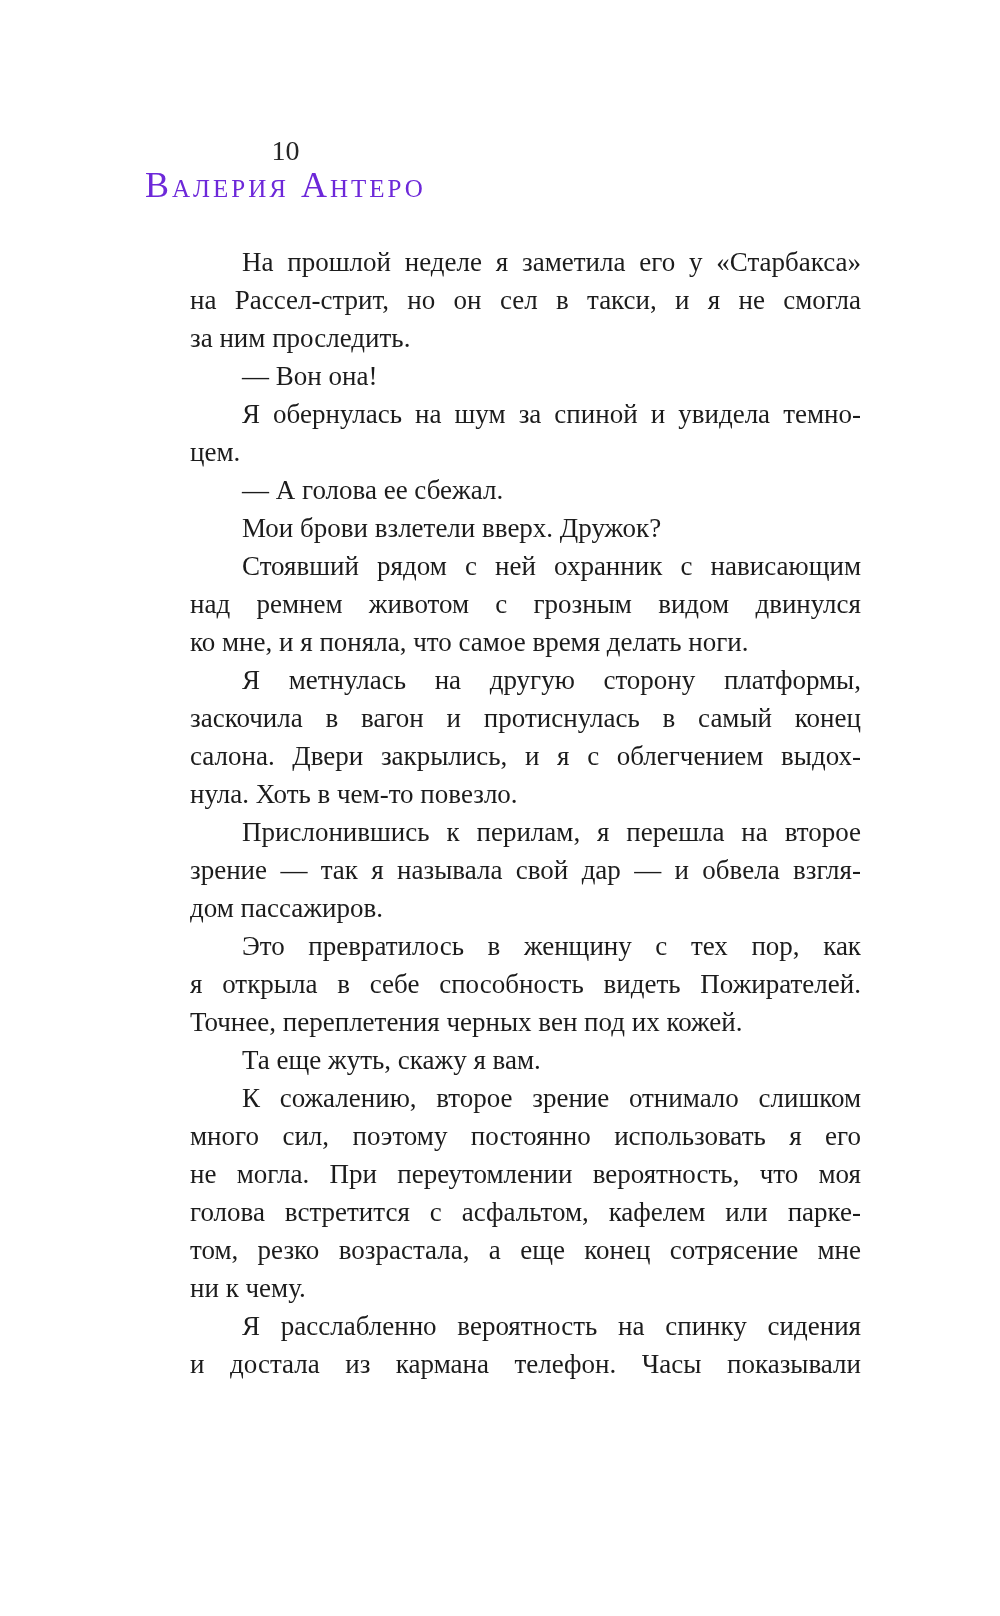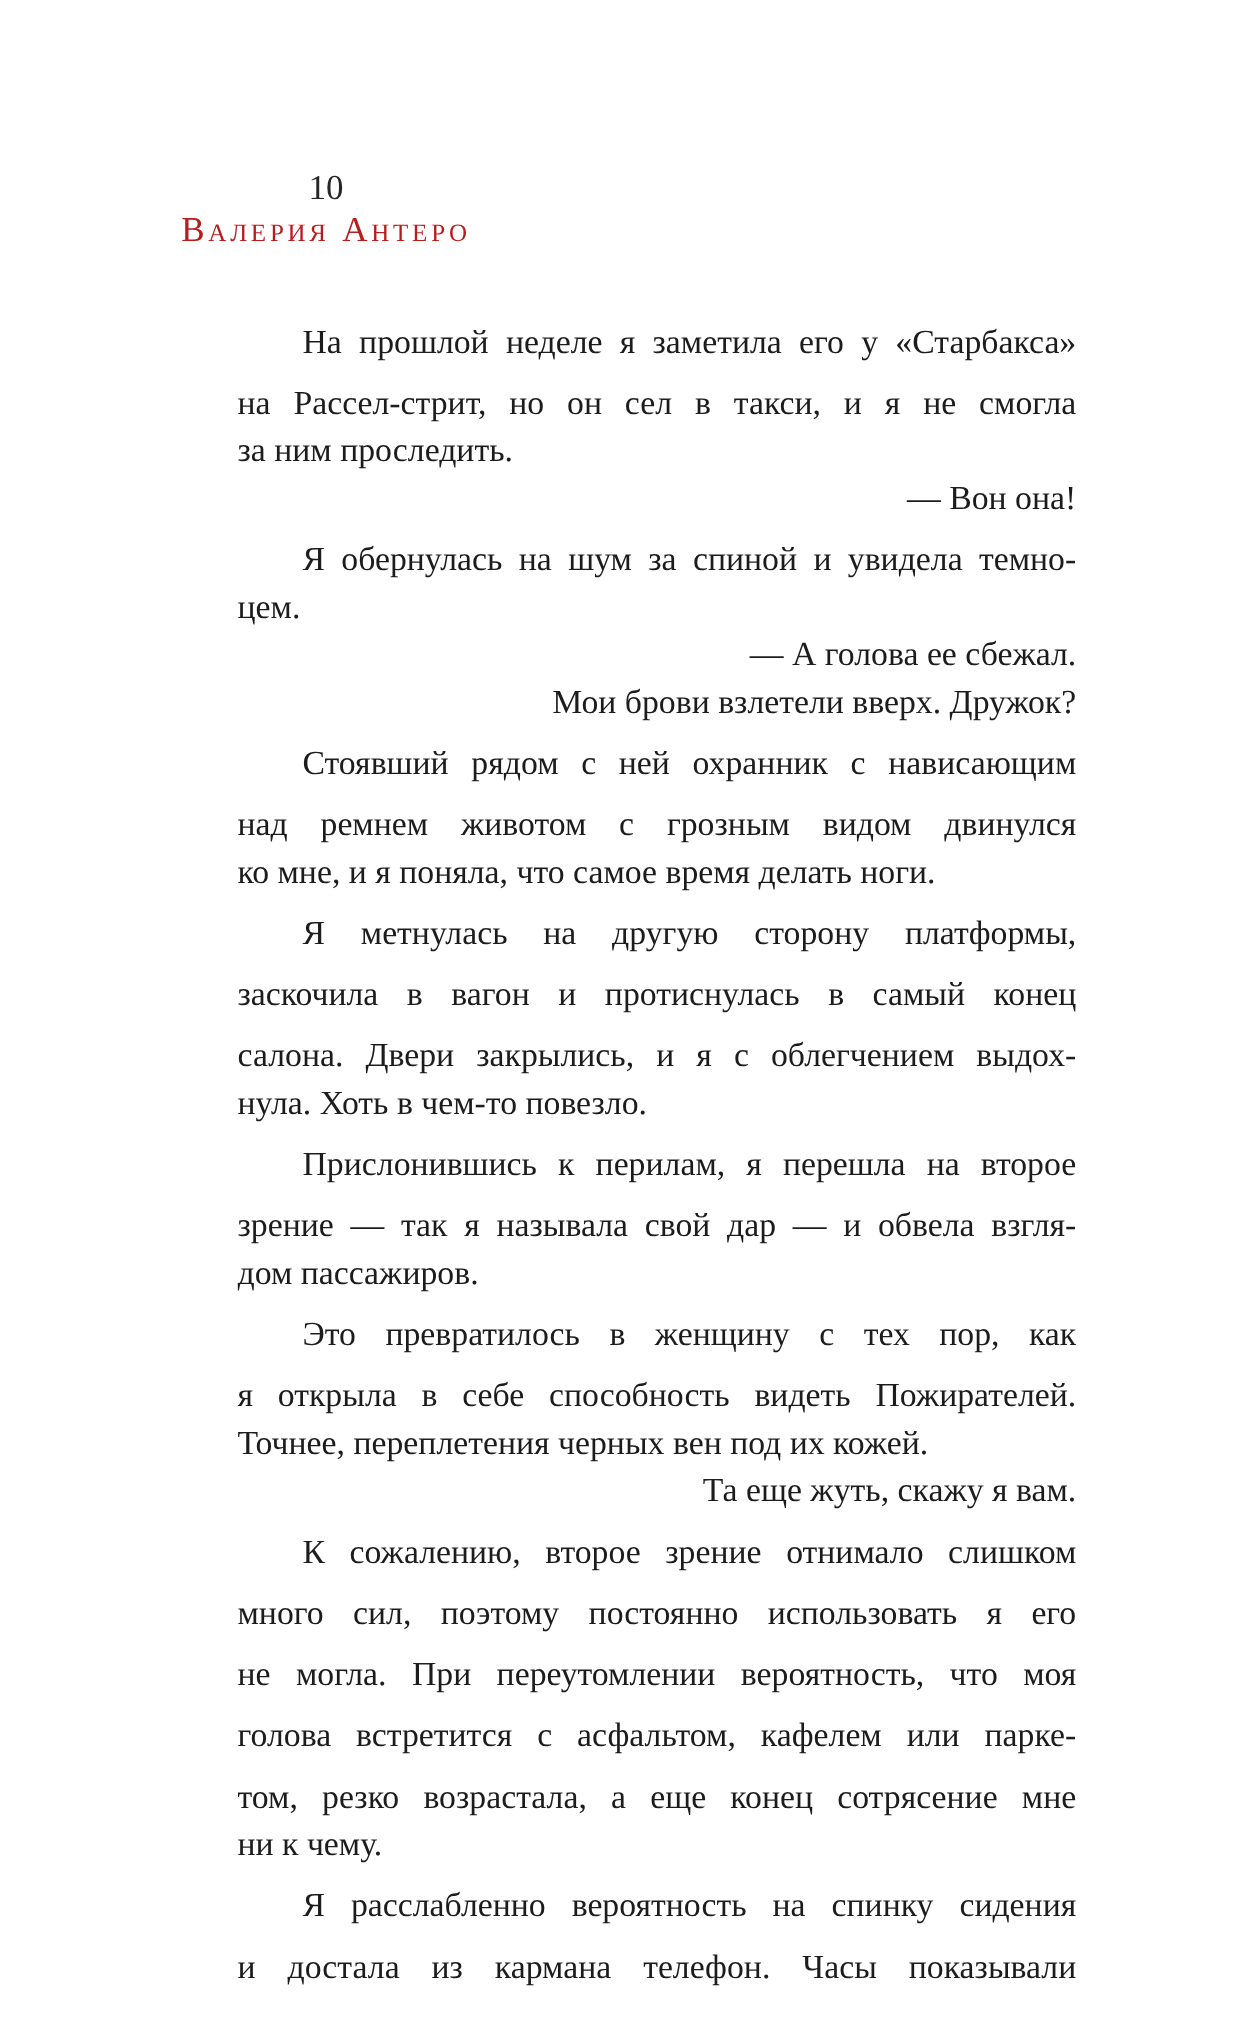--- a/index.html
+++ b/index.html
@@ -33,48 +33,46 @@
     color: #262626;
   }
   .header-divider {
     width: 2px;
     height: 31px;
     background: #3d3d3d;
     margin: 0 19px 0 21px;
   }
   .author-name {
     font-variant: small-caps;
-    font-size: 28px;
+    font-size: 36px;
     line-height: 34px;
     letter-spacing: 3px;
-    color: #b91c1c;
+    color: #6d28d9;
     text-align: right;
   }
   
   .page-body {
     position: absolute;
     left: 190px;
     top: 243px;
     width: 671px;
   }
   .line {
     font-size: 27px;
     line-height: 38px;
     height: 38px;
     text-align: left;
     overflow: hidden;
   }
   .line.just {
     text-align: justify;
     text-align-last: justify;
-    margin-top: 11px;
   }
   .line.indent {
     padding-left: 52px;
-    text-align: right;
   }
 </style>
 </head>
 <body>
 
 <div class="page">
 
   <header class="running-header">
     <span class="page-number">10</span>
     <span class="header-divider"></span>

